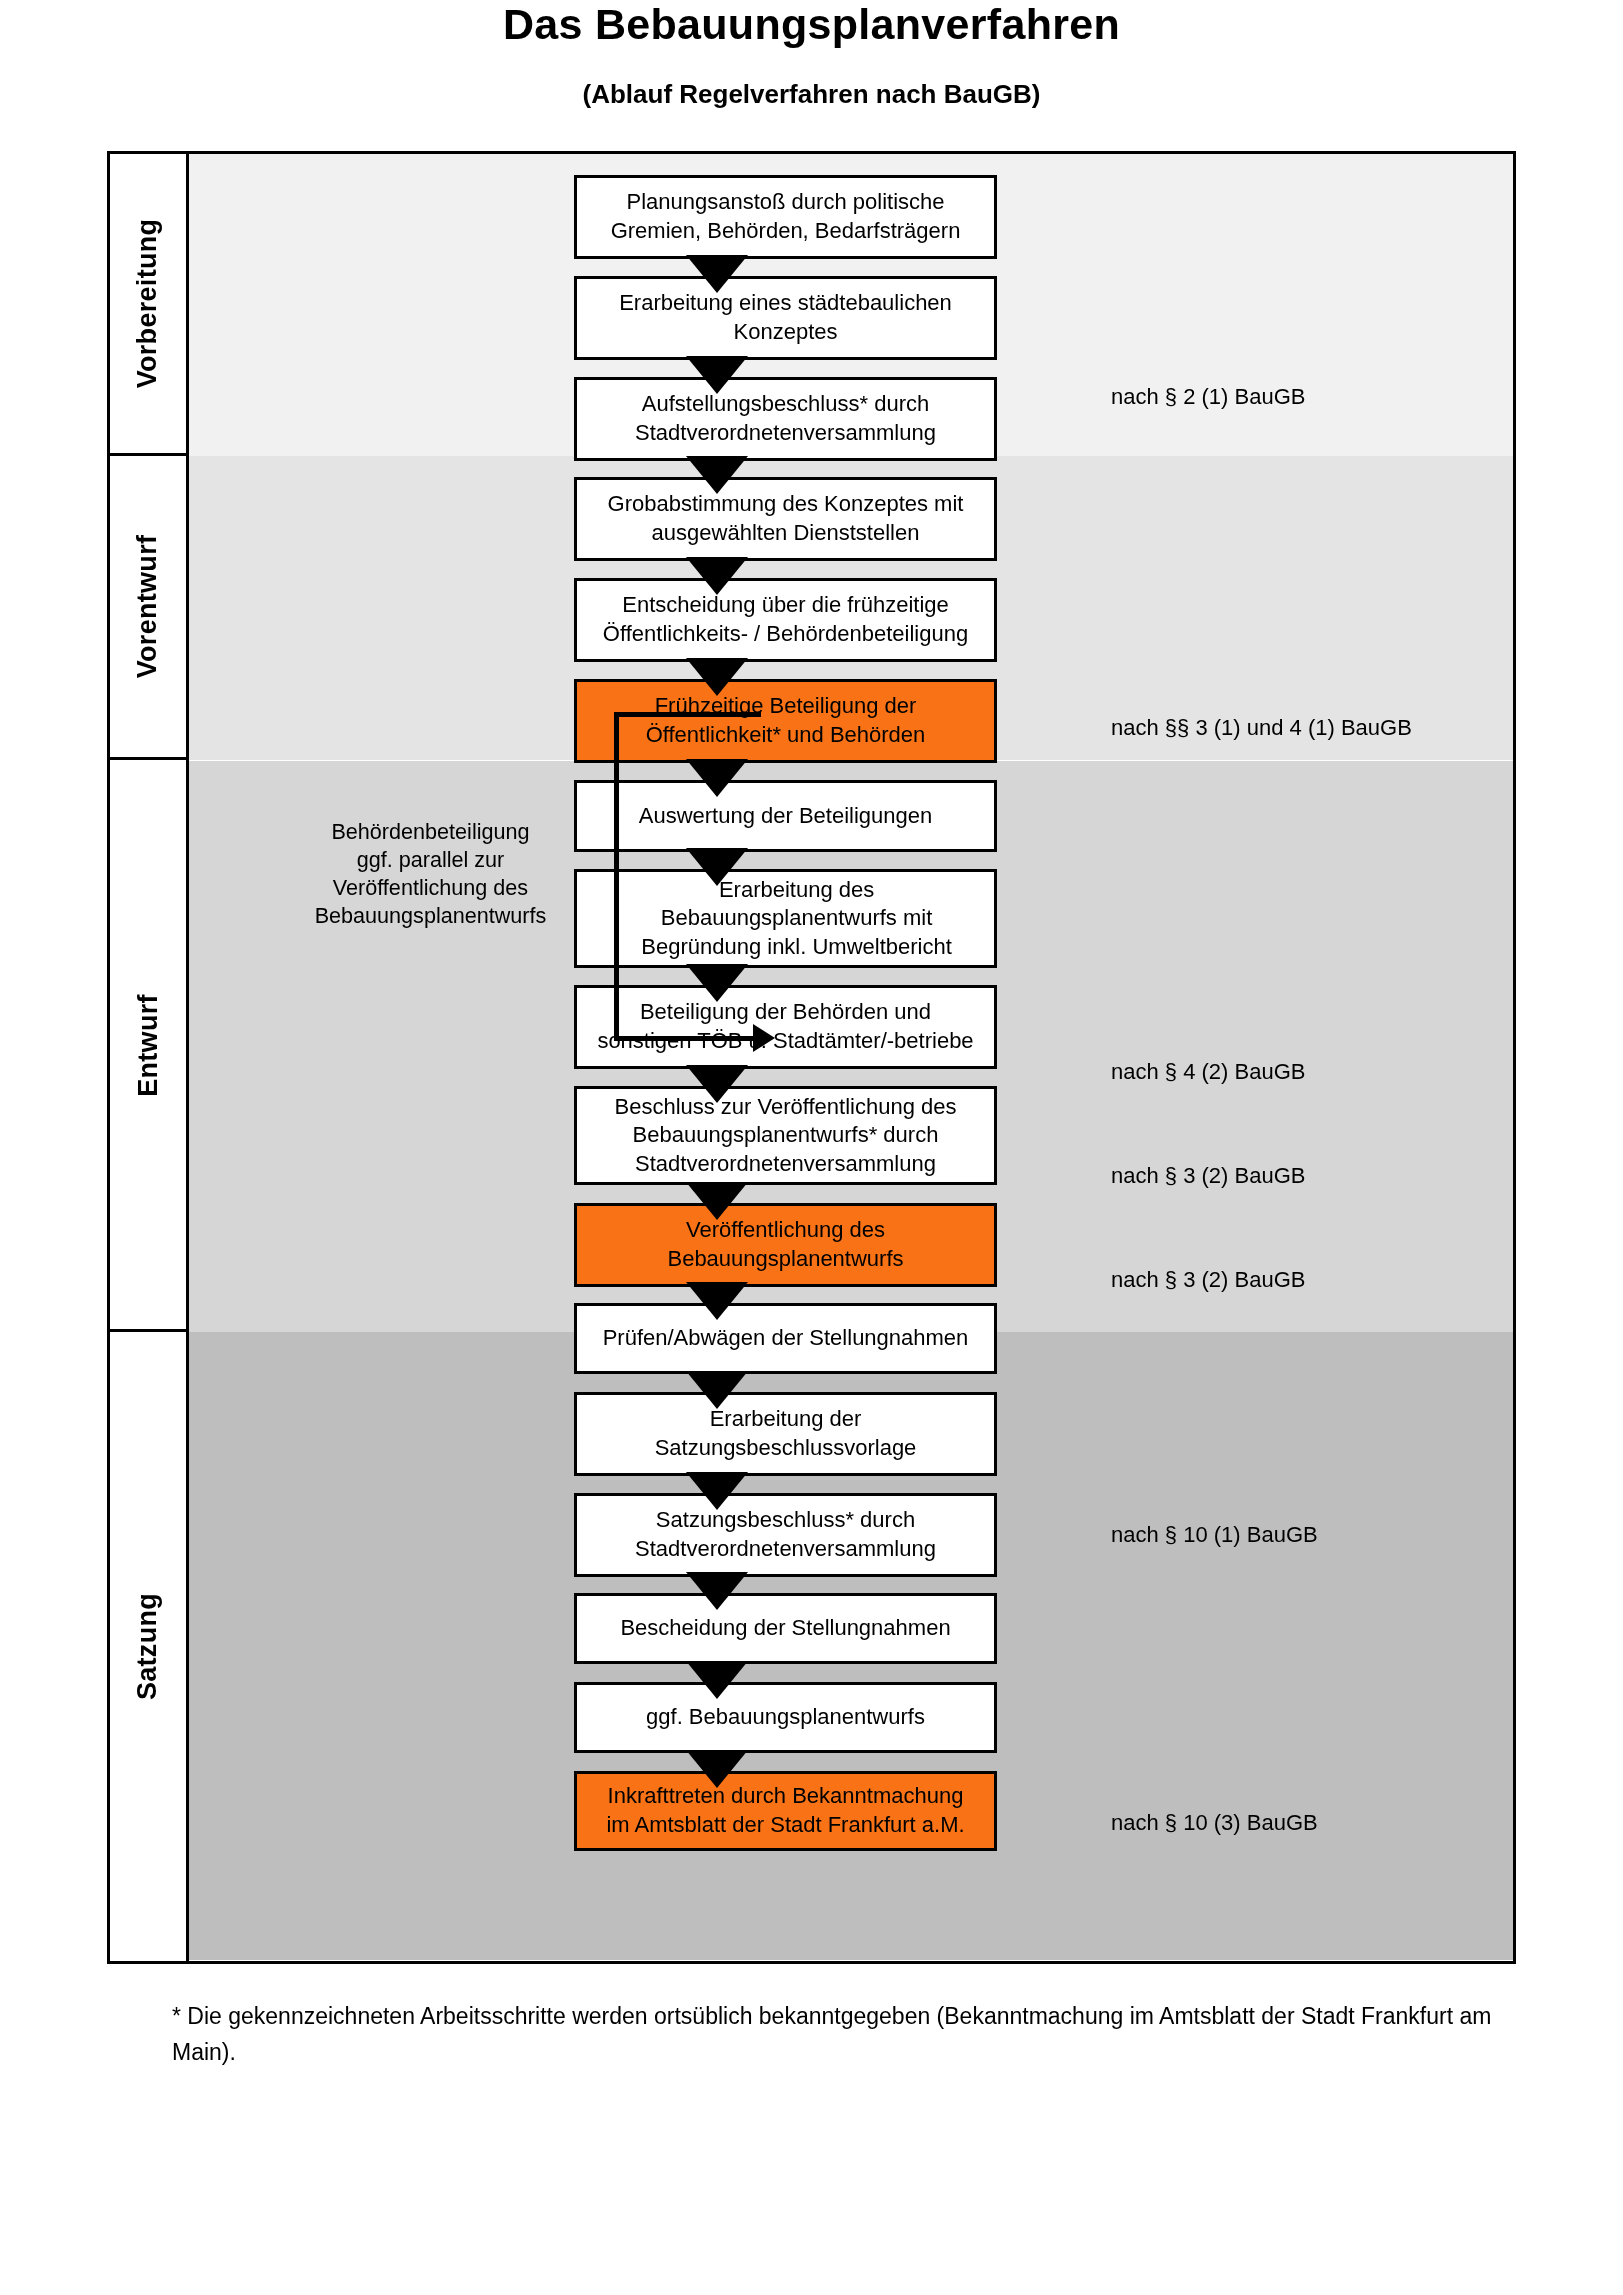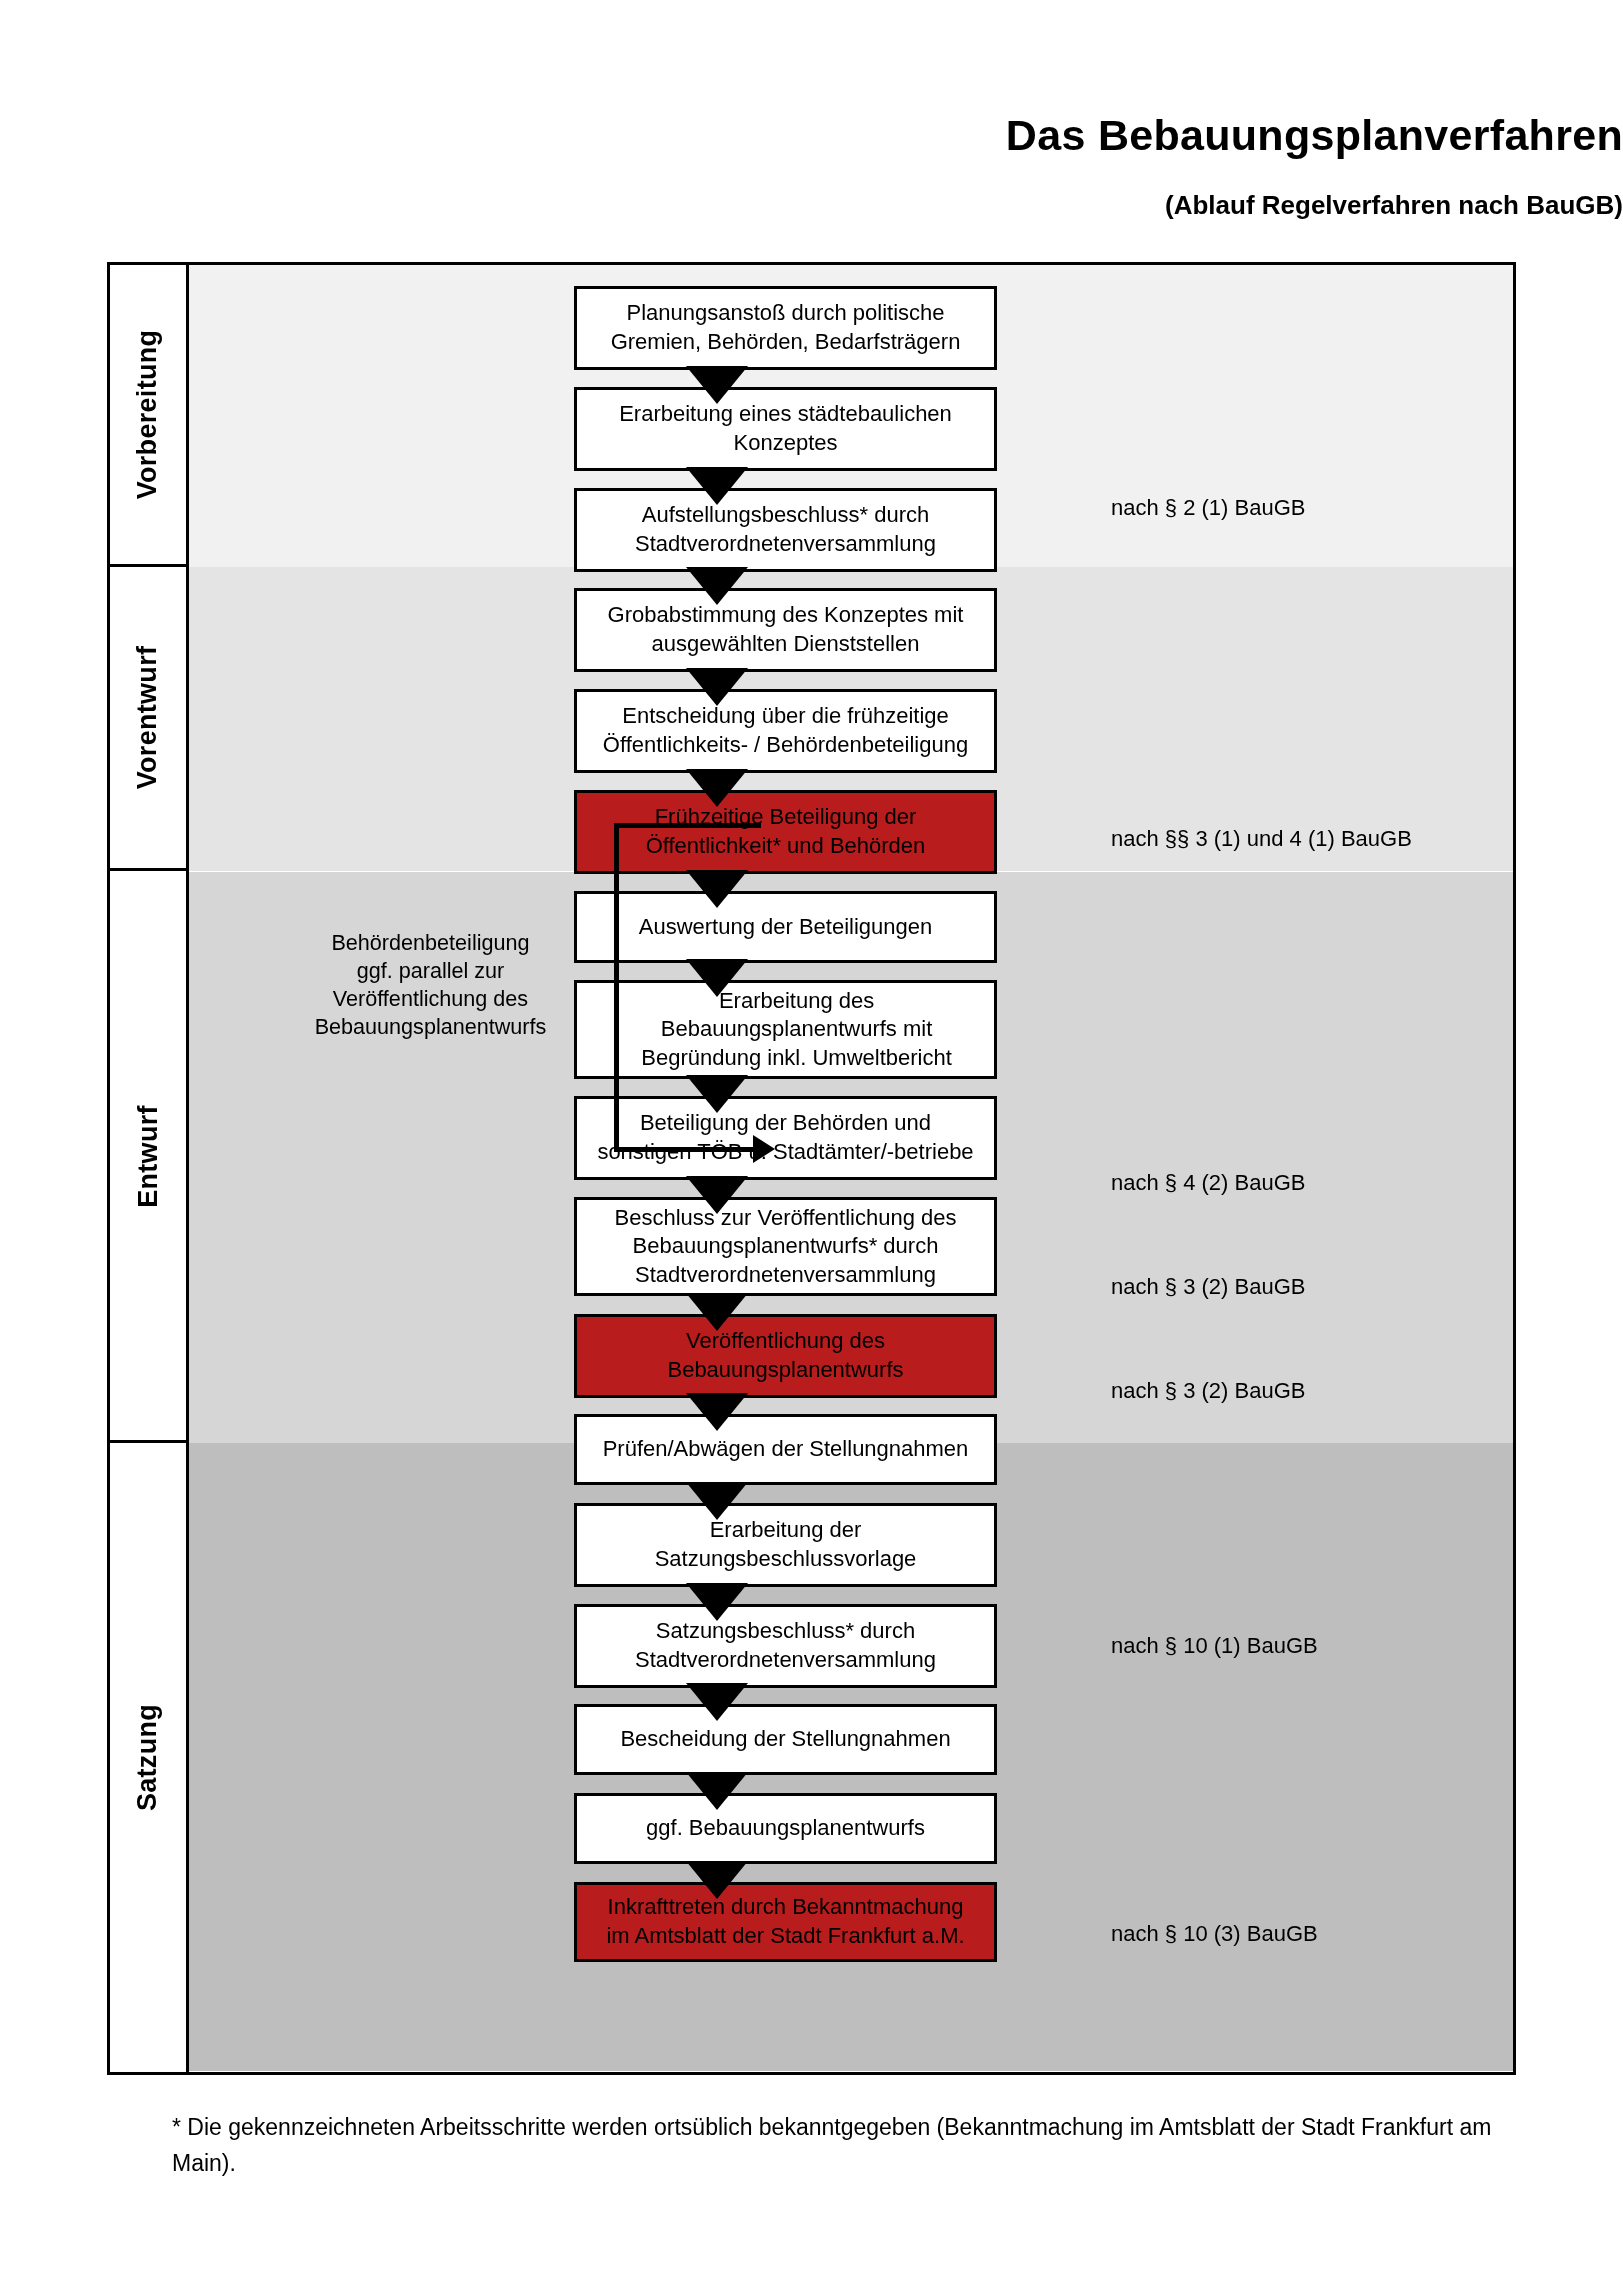--- a/index.html
+++ b/index.html
@@ -4,21 +4,21 @@
 <style>
   html,body{margin:0;padding:0;background:#ffffff;}
   body{
     width:1623px;height:2295px;
     font-family:"Liberation Sans","DejaVu Sans",sans-serif;
     color:#000;
     -webkit-font-smoothing:antialiased;
   }
 
   
-  .header{padding-top:111px;text-align:right;}
+  .header{text-align:center;}
   .doc-title{
     font-size:43px;font-weight:bold;letter-spacing:0.3px;margin:0;
   }
   .doc-subtitle{
     font-size:26px;font-weight:bold;margin:30px 0 0 0;
   }
 
   
   .frame{
     position:relative;
@@ -66,21 +66,21 @@
     box-sizing:border-box;
     border:3.3px solid #000;
     background:#ffffff;
     display:flex;align-items:center;justify-content:center;
     text-align:center;
     font-size:22px;
     line-height:1.30;
     padding:3.9px 7.9px;
     z-index:4;
   }
-  .node.blue{background:#b91c1c;}
+  .node.blue{background:#f97316;}
   .node .t{display:block;width:100%;}
   .node b{font-weight:normal;}
 
   
   .arrow-down{
     position:absolute;
     width:0;height:0;
     border-left:31px solid transparent;
     border-right:31px solid transparent;
     border-top:38px solid #000;

